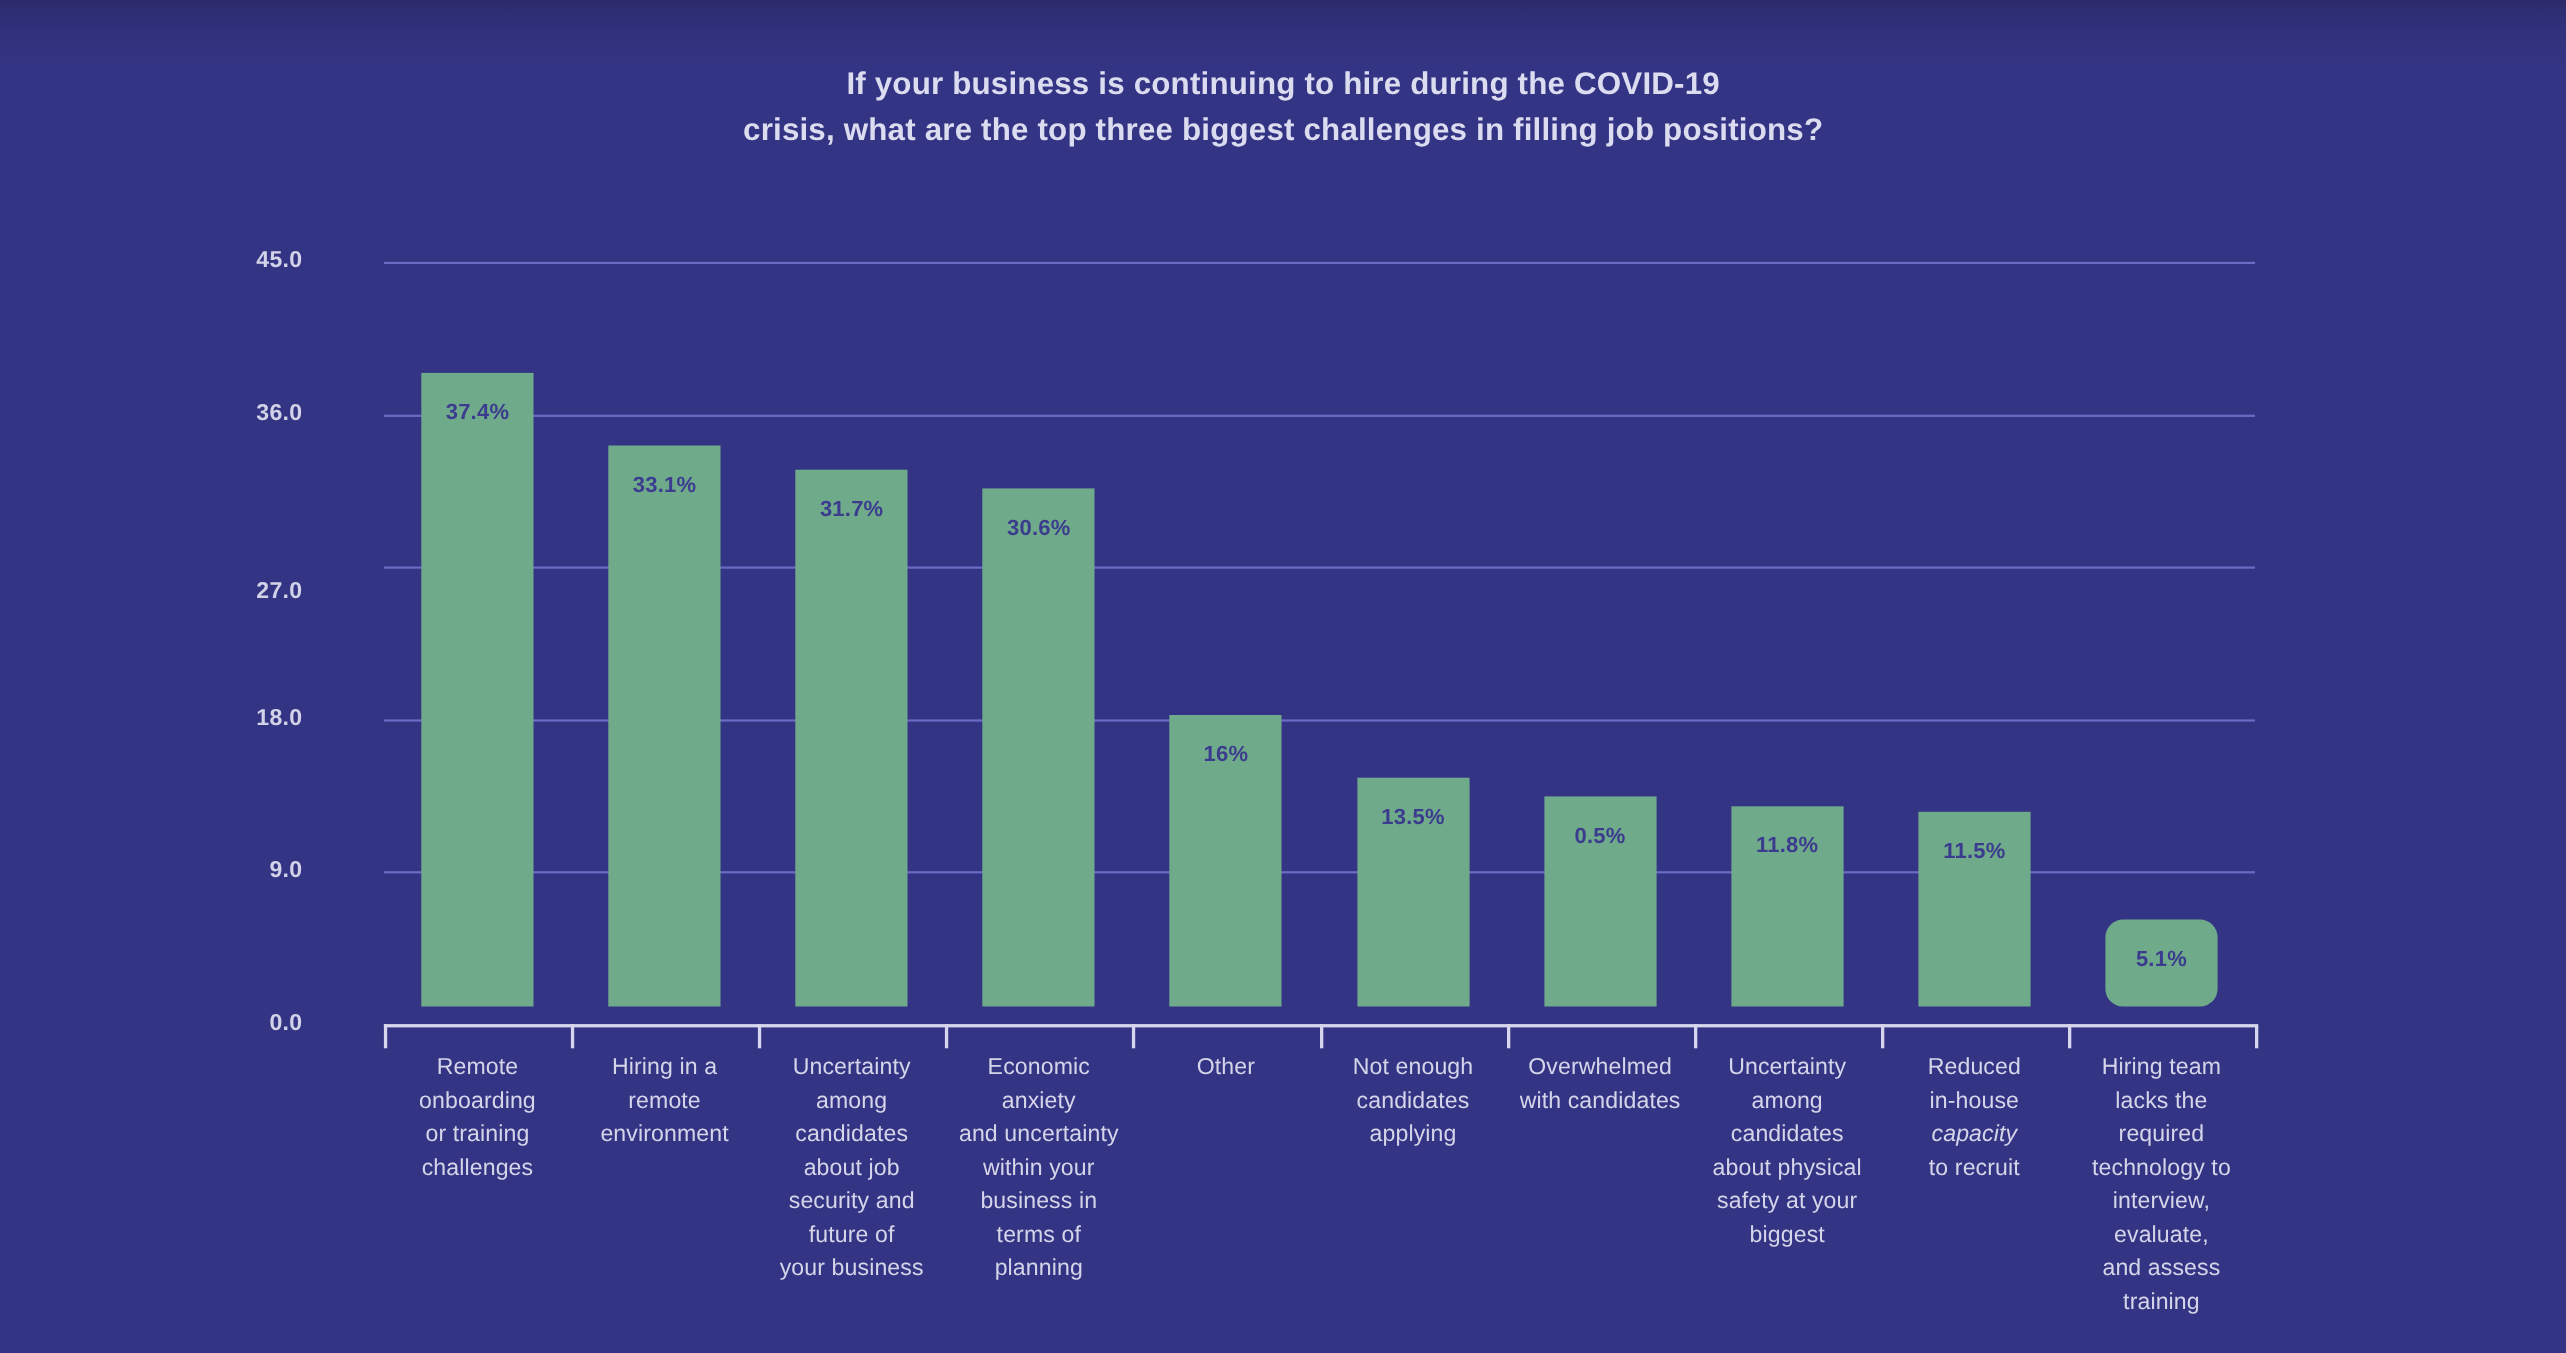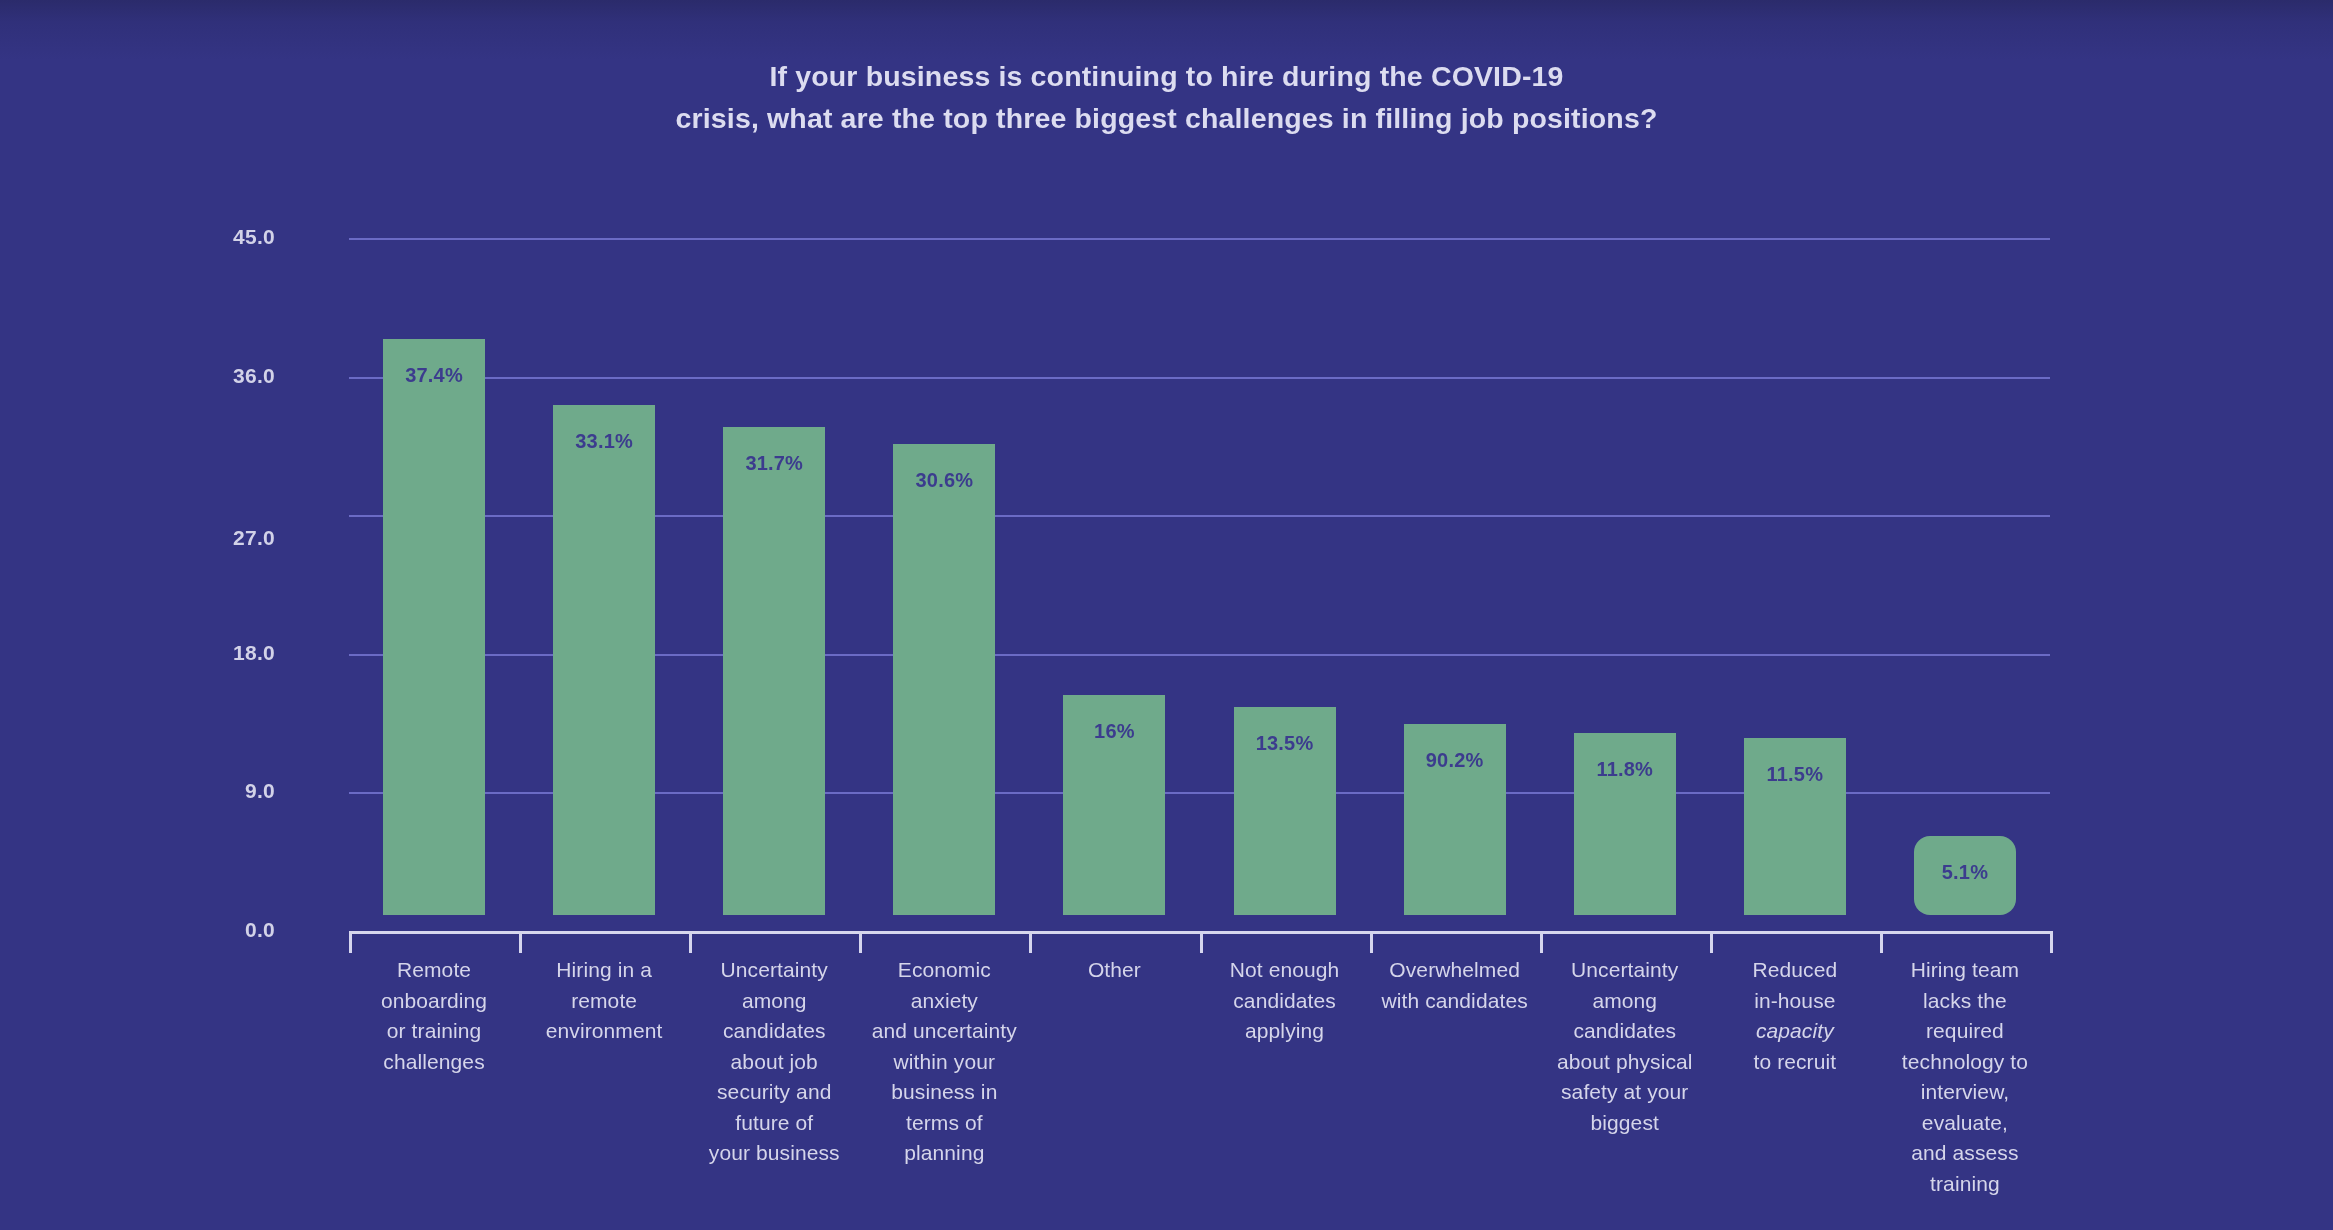--- a/index.html
+++ b/index.html
@@ -191,32 +191,32 @@
         <div class="bar" style="height: 488.18px;">
           <div class="bar-value">31.7%</div>
         </div>
       </div>
       <div class="bar-slot" style="left: 510.3px; width: 170.1px;">
         <div class="bar" style="height: 471.24px;">
           <div class="bar-value">30.6%</div>
         </div>
       </div>
       <div class="bar-slot" style="left: 680.4px; width: 170.1px;">
-        <div class="bar" style="height: 220px;">
+        <div class="bar" style="height: 265px;">
           <div class="bar-value">16%</div>
         </div>
       </div>
       <div class="bar-slot" style="left: 850.5px; width: 170.1px;">
         <div class="bar" style="height: 207.9px;">
           <div class="bar-value">13.5%</div>
         </div>
       </div>
       <div class="bar-slot" style="left: 1020.6px; width: 170.1px;">
         <div class="bar" style="height: 190.96px;">
-          <div class="bar-value">90.2%</div>
+          <div class="bar-value">0.5%</div>
         </div>
       </div>
       <div class="bar-slot" style="left: 1190.7px; width: 170.1px;">
         <div class="bar" style="height: 181.72px;">
           <div class="bar-value">11.8%</div>
         </div>
       </div>
       <div class="bar-slot" style="left: 1360.8px; width: 170.1px;">
         <div class="bar" style="height: 177.1px;">
           <div class="bar-value">11.5%</div>

